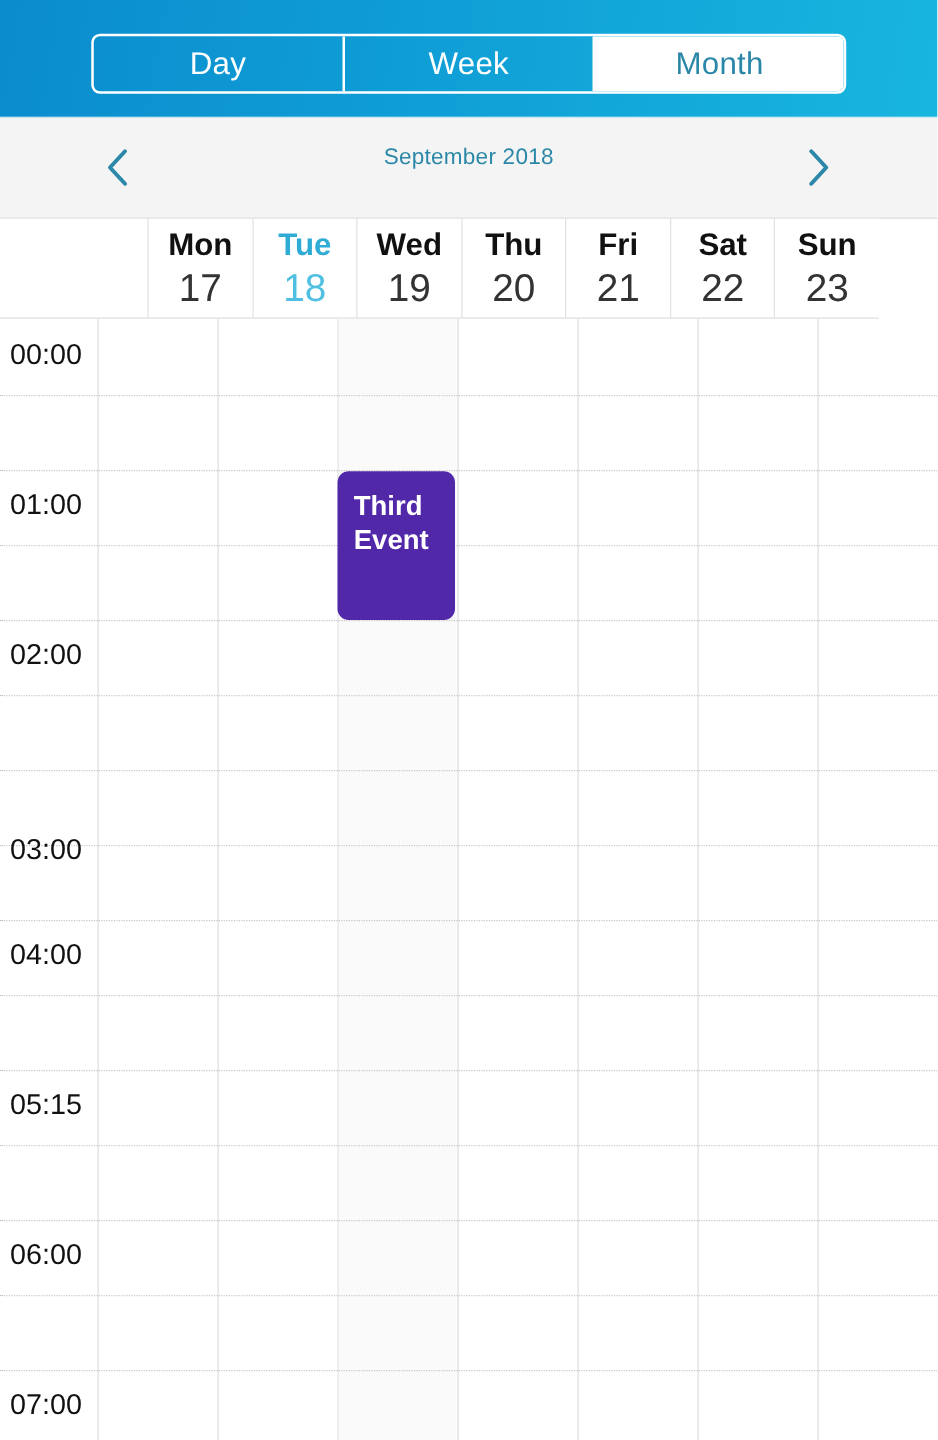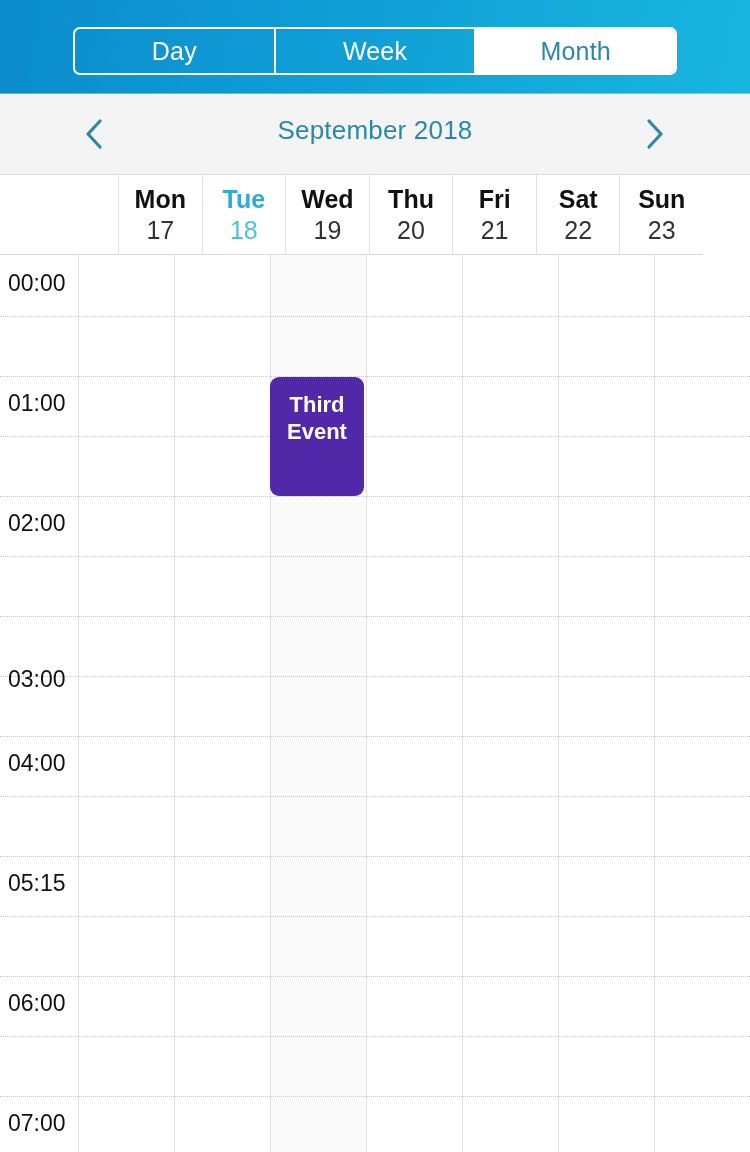--- a/index.html
+++ b/index.html
@@ -82,21 +82,21 @@
     cursor: pointer;
   }
   .nav-prev { left: 54px; }
   .nav-next { left: 615px; }
   .nav-arrow svg { display: block; }
   .month-title {
     position: absolute;
     left: 0; right: 0;
     top: 21px;
     text-align: center;
-    font-size: 26px;
+    font-size: 18px;
     color: #2b88a8;
     letter-spacing: 0.2px;
   }
 
   
   .daysrow {
     position: relative;
     display: flex;
     width: 703px;
     height: 80px;
@@ -123,21 +123,21 @@
   }
   .day-head:last-child { border-right: none; }
   .day-name {
     font-size: 25px;
     font-weight: bold;
     color: #111111;
     line-height: 1.0;
     margin-bottom: 6px;
   }
   .day-num {
-    font-size: 25px;
+    font-size: 31px;
     color: #333333;
     line-height: 1.0;
   }
   .day-head.today .day-name,
   .day-head.today .day-num {
     color: #2eacd6;
   }
   .day-head.today .day-num { color: #4fc0e2; }
 
   
@@ -332,20 +332,20 @@
         <div class="hour-label" style="top: 137px;">01:00</div>
         <div class="hour-label" style="top: 257px;">02:00</div>
         <div class="hour-label" style="top: 377px; margin-top: 36px;">03:00</div>
         <div class="hour-label" style="top: 497px;">04:00</div>
         <div class="hour-label" style="top: 617px;">05:15</div>
         <div class="hour-label" style="top: 737px;">06:00</div>
         <div class="hour-label" style="top: 857px;">07:00</div>
       </div>
 
     <div class="events-layer" id="events-layer">
-        <div class="event" style="left: 270px; top: 122px; width: 94px; height: 119px; background: rgb(81, 40, 168); color: rgb(255, 255, 255); text-align: center;">
+        <div class="event" style="left: 270px; top: 122px; width: 94px; height: 119px; background: rgb(81, 40, 168); color: rgb(255, 255, 255);">
           <div>Third</div>
           <div>Event</div>
         </div>
       </div>
 
   </div>
 </div>
 
 </body></html>

